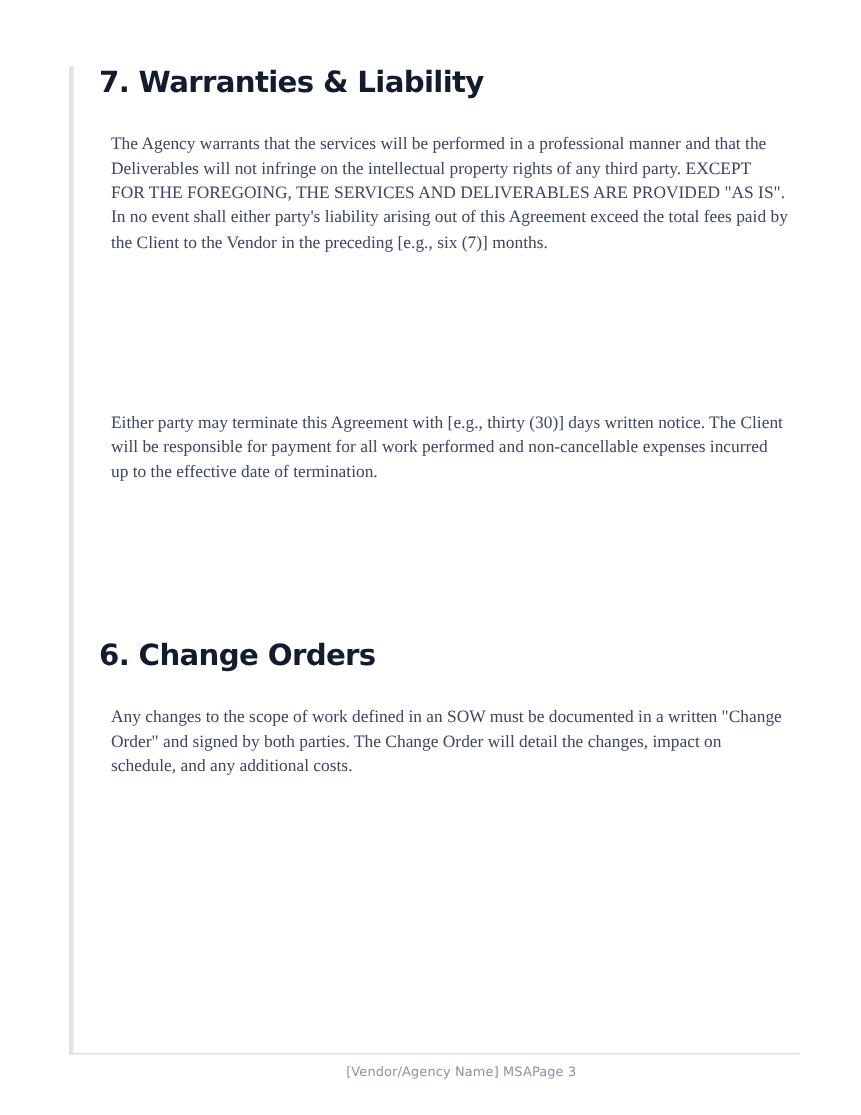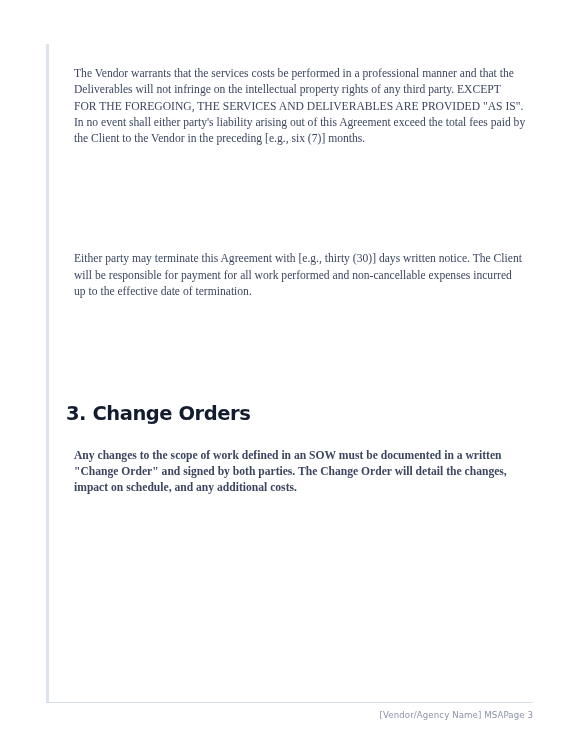--- a/index.html
+++ b/index.html
@@ -67,37 +67,37 @@
   .section-body p { margin: 0; }
 
   
   #section-warranties { margin-top: 0; }
   #section-warranties .section-body { margin-top: 22px; }
 
   #section-termination { margin-top: 104px; }
   #section-termination .section-body { margin-top: 22px; }
 
   #section-change-orders { margin-top: 103px; }
-  #section-change-orders .section-body { margin-top: 22px; font-weight: bold; }
+  #section-change-orders .section-body { margin-top: 22px; }
 
   
   #footer {
     position: absolute;
     left: 46px;
     top: 702px;
     width: 487px;
   }
   #footer-rule {
     width: 100%;
     height: 1px;
     background: #d7dde7;
   }
   #footer-row {
     display: flex;
-    justify-content: flex-end;
+    justify-content: center;
     align-items: baseline;
     margin-top: 7px;
     font-family: "DejaVu Sans", sans-serif;
     font-size: 8.6px;
     color: #8a93a8;
     letter-spacing: 0.1px;
     margin-left: 36px;
   }
   #footer-left { white-space: nowrap; }
   #footer-right { white-space: nowrap; }
@@ -105,34 +105,35 @@
 </head>
 <body>
 
 <div id="page">
 
   <div id="accent-bar"></div>
 
   <div id="content">
 
     <section class="section" id="section-warranties">
+      <h2 class="section-heading">7. Warranties &amp; Liability</h2>
       <div class="section-body">
-        <p>The Vendor warrants that the services costs be performed in a professional manner and that the Deliverables will not infringe on the intellectual property rights of any third party. EXCEPT FOR THE FOREGOING, THE SERVICES AND DELIVERABLES ARE PROVIDED "AS IS".</p>
+        <p>The Agency warrants that the services will be performed in a professional manner and that the Deliverables will not infringe on the intellectual property rights of any third party. EXCEPT FOR THE FOREGOING, THE SERVICES AND DELIVERABLES ARE PROVIDED "AS IS".</p>
         <p>In no event shall either party's liability arising out of this Agreement exceed the total fees paid by the Client to the Vendor in the preceding [e.g., six (7)] months.</p>
       </div>
     </section>
 
     <section class="section" id="section-termination">
       <div class="section-body">
         <p>Either party may terminate this Agreement with [e.g., thirty (30)] days written notice. The Client will be responsible for payment for all work performed and non-cancellable expenses incurred up to the effective date of termination.</p>
       </div>
     </section>
 
     <section class="section" id="section-change-orders">
-      <h2 class="section-heading">3. Change Orders</h2>
+      <h2 class="section-heading">6. Change Orders</h2>
       <div class="section-body">
         <p>Any changes to the scope of work defined in an SOW must be documented in a written "Change Order" and signed by both parties. The Change Order will detail the changes, impact on schedule, and any additional costs.</p>
       </div>
     </section>
 
   </div>
 
   <div id="footer">
     <div id="footer-rule"></div>
     <div id="footer-row">

